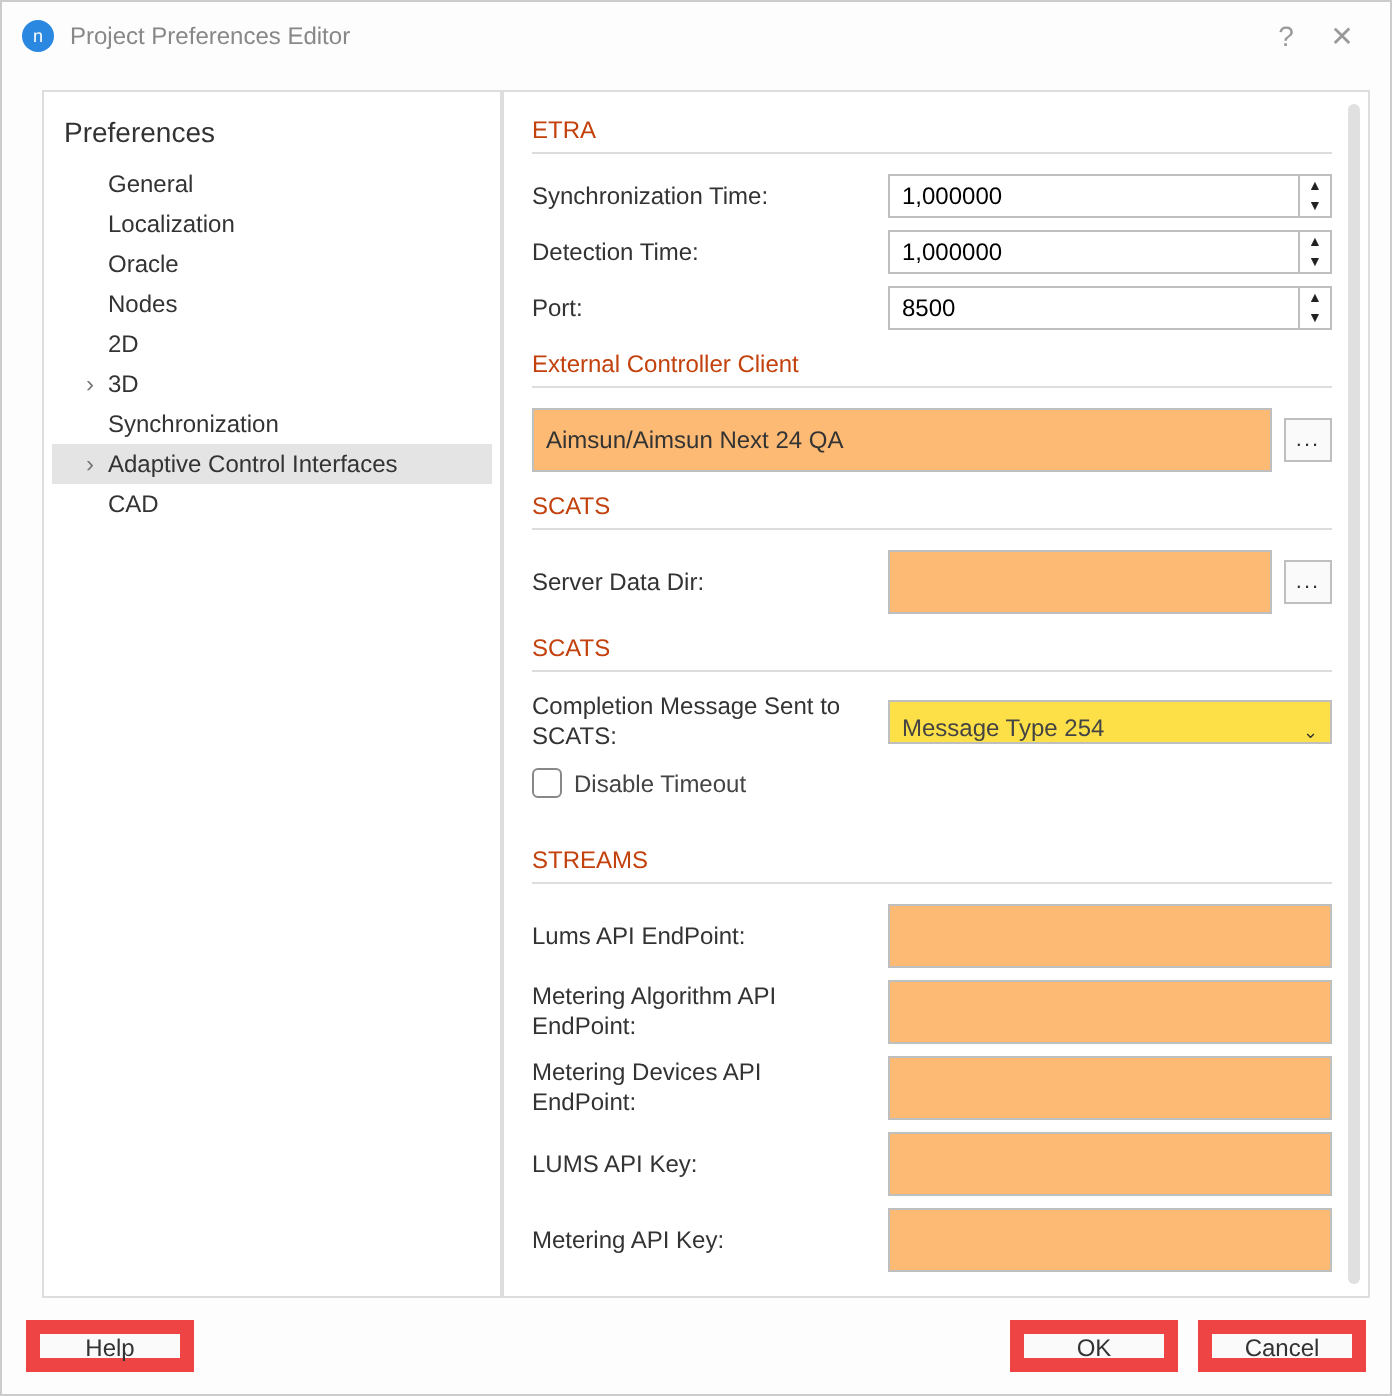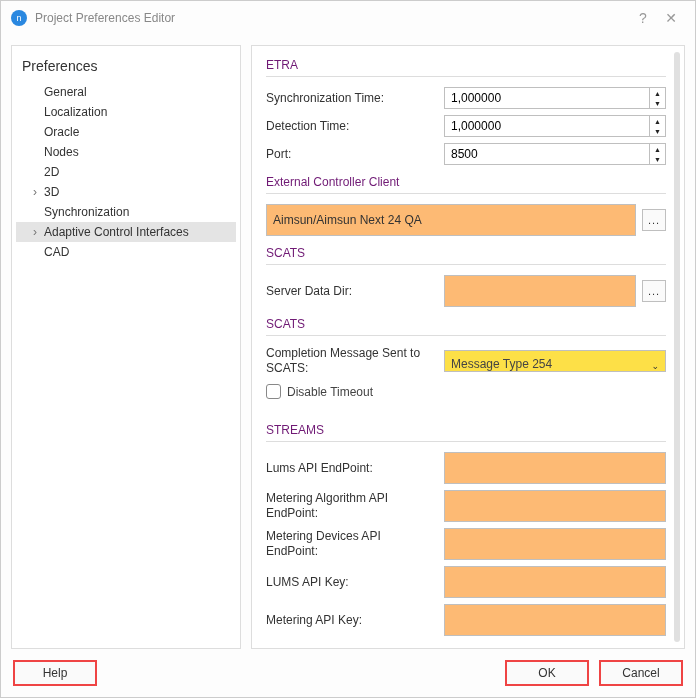--- a/index.html
+++ b/index.html
@@ -2,51 +2,51 @@
 <html><head>
 <meta charset="utf-8">
 <style>
   * { box-sizing: border-box; }
   html, body { margin:0; padding:0; width:696px; height:698px; font-family: "Segoe UI", Arial, sans-serif; font-size:12px; color:#444; background:#fdfdfd; }
   .window { width:696px; height:698px; border:1px solid #ccc; background:#fdfdfd; display:flex; flex-direction:column; }
   .titlebar { height:34px; display:flex; align-items:center; padding:0 10px; color:#888; font-size:12px; }
   .titlebar .logo { width:16px; height:16px; border-radius:50%; background:#2a88e0; display:flex; align-items:center; justify-content:center; color:#fff; font-size:9px; margin-right:8px; }
   .titlebar .spacer { flex:1; }
   .titlebar .tb-btn { width:28px; height:28px; display:flex; align-items:center; justify-content:center; color:#999; font-size:14px; }
-  .content { flex:1; display:flex; padding:10px 10px 0 10px; gap:10px; overflow:hidden; }
+  .content { flex:1; display:flex; padding:10px 10px 0 20px; overflow:hidden; }
   .tree-panel { width:230px; border:1px solid #ddd; background:#fff; padding:8px 4px; overflow:auto; }
   .tree-title { font-size:14px; color:#333; padding:4px 6px 8px 6px; }
   .tree-item { display:flex; align-items:center; height:20px; padding:0 4px 0 4px; cursor:default; font-size:12px; color:#333; }
   .tree-item .exp { width:14px; display:inline-flex; align-items:center; justify-content:center; color:#777; }
   .tree-item .lbl { padding-left:2px; }
   .tree-item.indent1 { padding-left:12px; }
   .tree-item.selected { background:#e4e4e4; }
   .right-panel { flex:1; border:1px solid #ddd; background:#fff; position:relative; overflow:hidden; }
   .right-scroll { position:absolute; inset:0; overflow:auto; padding:10px 18px 10px 14px; }
   .vscrollbar { position:absolute; top:6px; right:4px; bottom:6px; width:6px; background:#ccc; border-radius:3px; opacity:.6; }
-  .grp-title { font-size:12px; color:#701a75; margin:10px 0 4px 0; }
+  .grp-title { font-size:12px; color:#c2410c; margin:10px 0 4px 0; }
   .grp-title.first { margin-top:2px; }
   .grp-under { border-bottom:1px solid #ddd; height:1px; margin-bottom:10px; }
   .row { display:flex; align-items:center; margin:6px 0; gap:8px; }
   .row .label { width:170px; color:#333; }
   .row .label.multi { line-height:1.25; }
   .field { flex:1; display:flex; align-items:center; }
   input.text { flex:1; height:32px; border:1px solid #bfbfbf; padding:0 6px; font-family:inherit; font-size:12px; background:#fdba74; color:#333; }
   .spin { flex:1; display:flex; border:1px solid #bfbfbf; height:22px; background:#fff; align-items:center; }
   .spin input { border:none; flex:1; padding:0 6px; height:20px; font-family:inherit; font-size:12px; outline:none; }
   .spin .arrows { width:16px; height:100%; border-left:1px solid #bfbfbf; display:flex; flex-direction:column; }
   .spin .arrows div { flex:1; display:flex; align-items:center; justify-content:center; font-size:7px; line-height:1; color:#222; }
   .browse-btn { width:24px; height:22px; border:1px solid #bfbfbf; background:#fafafa; margin-left:6px; display:flex; align-items:center; justify-content:center; font-size:11px; color:#333; letter-spacing:1px; }
   .select { flex:1; height:22px; border:1px solid #bfbfbf; background:#fde047; display:flex; align-items:flex-end; padding:0 6px; justify-content:space-between; }
   .select .chev { font-size:9px; color:#333; }
   .checkbox-row { display:flex; align-items:center; gap:6px; margin:8px 0 6px 0; }
   .cb { width:15px; height:15px; border:1px solid #888; border-radius:3px; background:#fff; }
   .footer { height:48px; display:flex; align-items:center; padding:0 12px; gap:10px; }
   .footer .spacer { flex:1; }
-  button.std { height:26px; min-width:84px; border:2px solid #ef4444; background:#fafafa; font-family:inherit; font-size:12px; color:#333; cursor:default; padding:0 14px; }
+  button.std { height:26px; min-width:84px; border:7px solid #ef4444; background:#fafafa; font-family:inherit; font-size:12px; color:#333; cursor:default; padding:0 14px; }
 </style>
 </head>
 <body>
 
 <div class="window">
 
   <div class="titlebar">
     <div class="logo">n</div>
     <div>Project Preferences Editor</div>
     <div class="spacer"></div>

